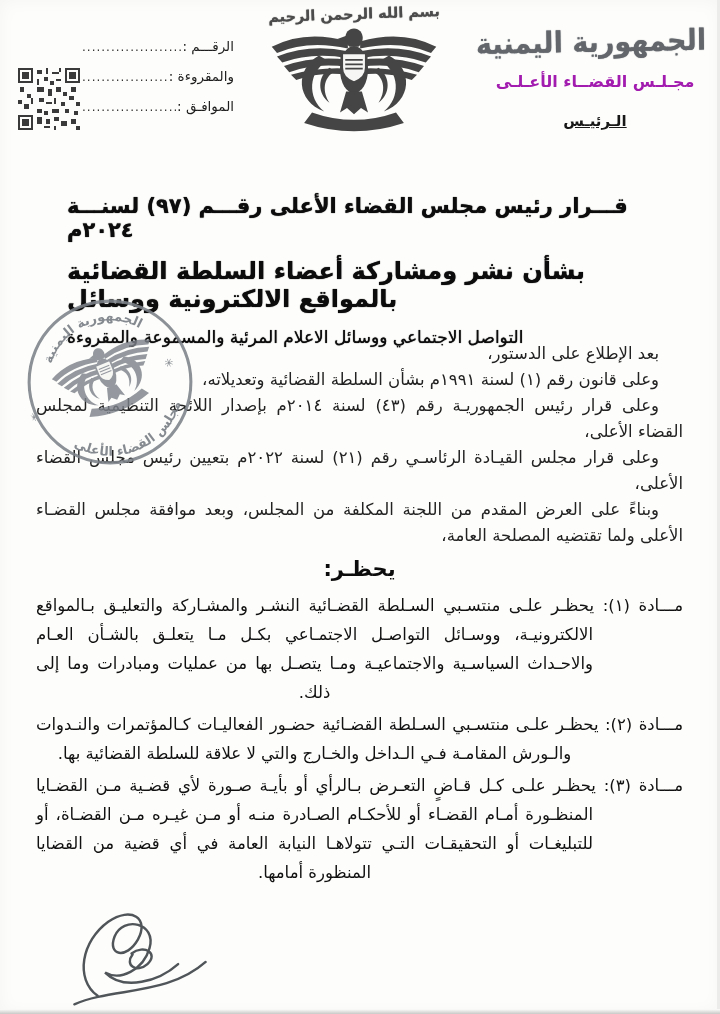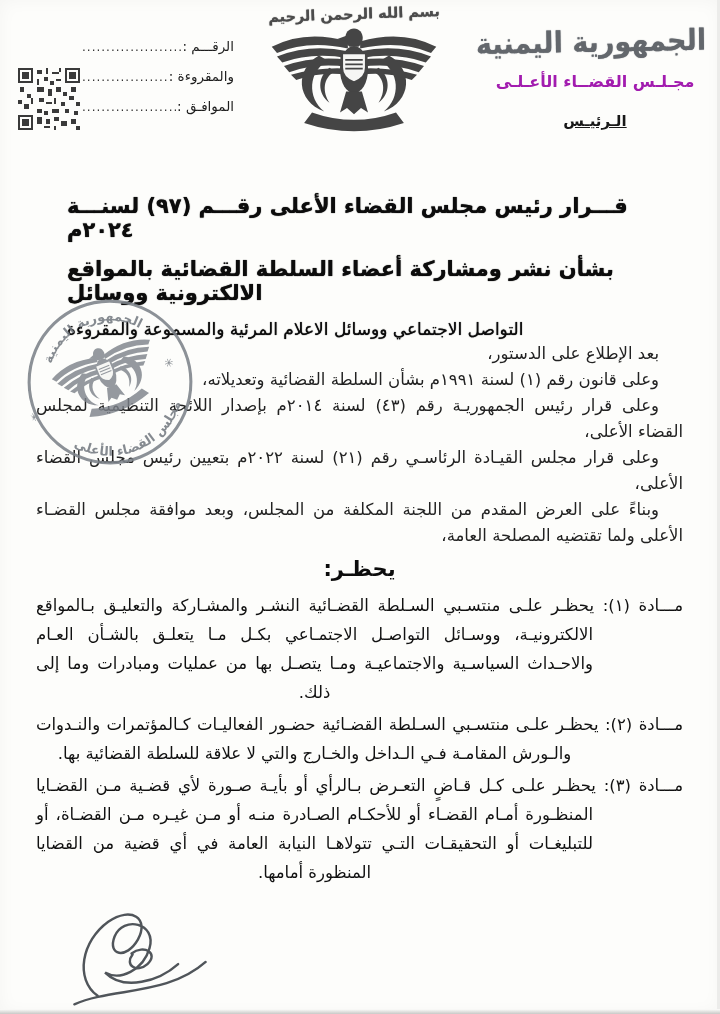--- a/index.html
+++ b/index.html
@@ -30,21 +30,21 @@
 
   .hdr-left { position:absolute; top:38px; left:16px; width:218px; }
   .hdr-field { display:flex; align-items:baseline; margin-bottom:14px; padding-left:66px; }
   .hdr-field-label { font-size:13.5px; font-weight:normal; color:#1d1d1d; white-space:nowrap; }
   .hdr-field-dots { flex:1; overflow:hidden; white-space:nowrap; font-size:12px; color:#333; letter-spacing:1px; direction:ltr; text-align:right; }
   .qr { position:absolute; left:2px; top:30px; }
 
   
   .title-block { position:absolute; top:194px; right:40px; left:40px; text-align:left; color:#0c0c0c;margin-left:27px; }
   .title-line1 { font-size:21px; font-weight:bold; margin-bottom:15px; text-shadow:0 0 1px #000; }
-  .title-line2 { font-size:21px; font-weight:bold; margin-bottom:14px; text-shadow:0 0 1px #000; }
+  .title-line2 { font-size:24px; font-weight:bold; margin-bottom:14px; text-shadow:0 0 1px #000; }
   .title-line3 { font-size:17px; font-weight:normal; text-shadow:0 0 1px #000; }
 
   
   .doc-body { position:absolute; top:341px; right:37px; left:36px; font-size:16.5px; line-height:26px; text-align:justify; color:#222; }
   .preamble-heading { font-weight:bold; font-size:16.5px; }
   .clause { text-indent:24px; margin:0; }
   .decide-word { text-align:center; font-weight:bold; font-size:21px; margin:7px 0 9px; text-indent:0; color:#0c0c0c; }
   .article { font-weight:normal; font-size:16.5px; line-height:29px;
              padding-right:90px; text-indent:-90px;
              text-align:justify; text-align-last:center; margin:0 0 3px; color:#111; }

